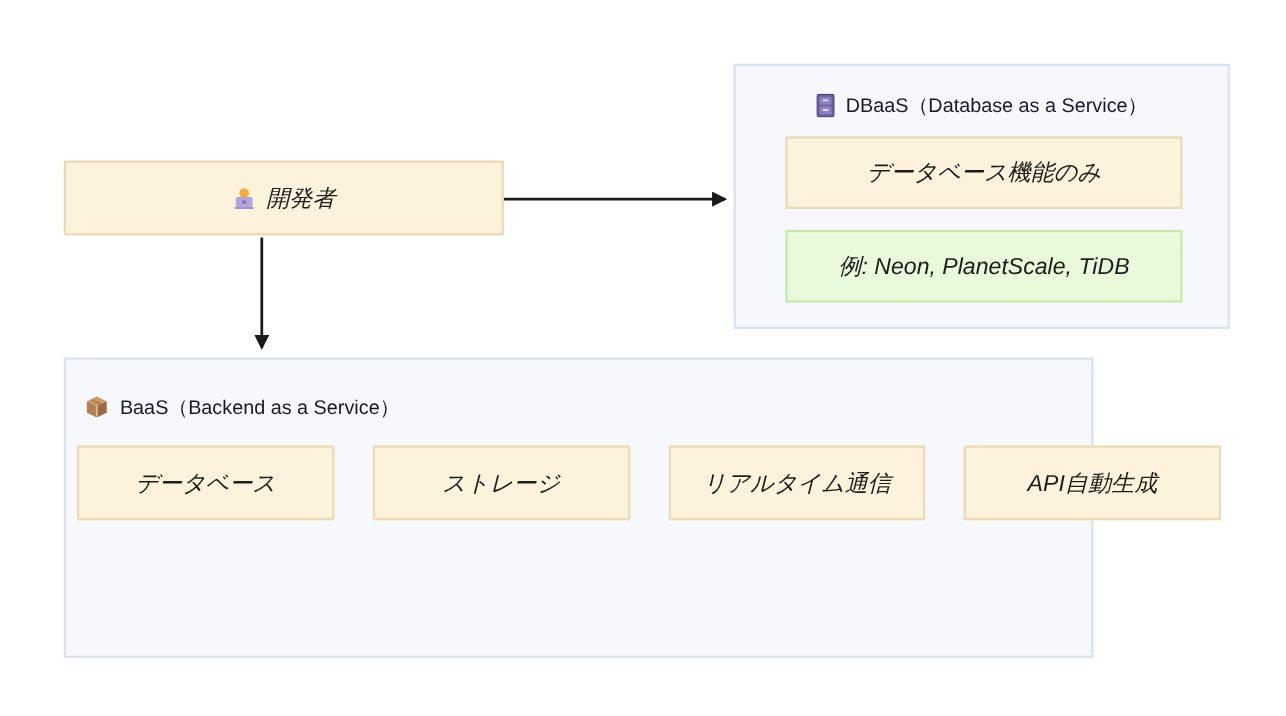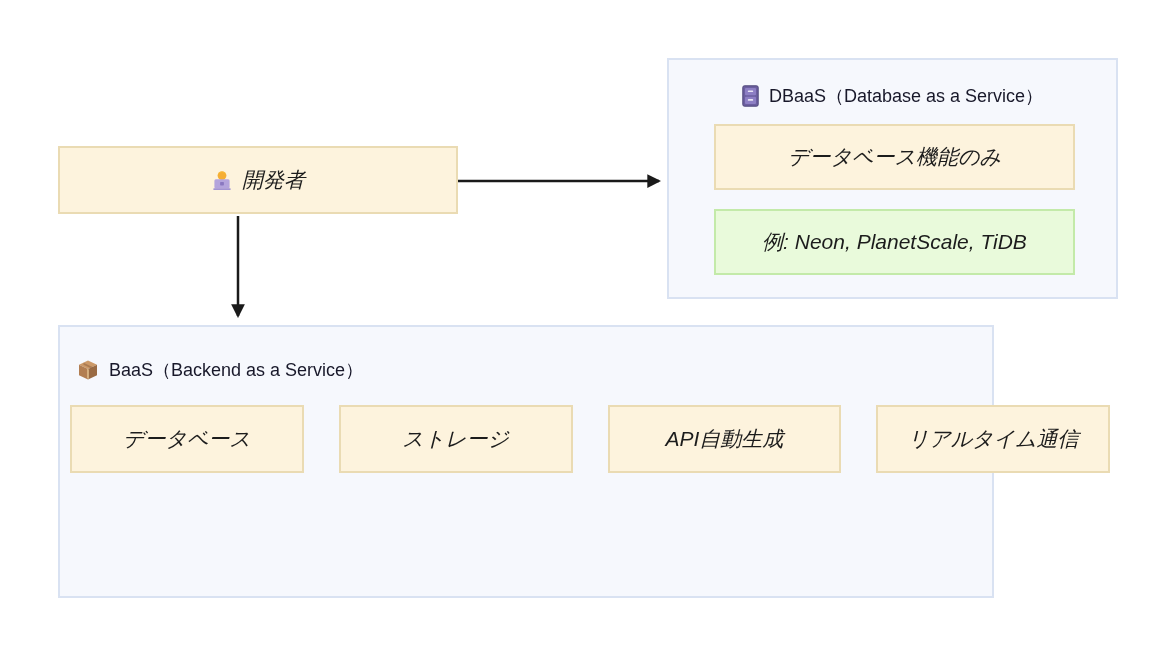--- a/index.html
+++ b/index.html
@@ -138,20 +138,20 @@
   </div>
 
   <div id="baas-features">
     <div class="node">
       <span>データベース</span>
     </div>
     <div class="node">
       <span>ストレージ</span>
     </div>
     <div class="node">
-      <span>API自動生成</span>
+      <span>リアルタイム通信</span>
     </div>
     <div class="node">
-      <span>リアルタイム通信</span>
+      <span>API自動生成</span>
     </div>
   </div>
 
 </div>
 
 </body></html>

